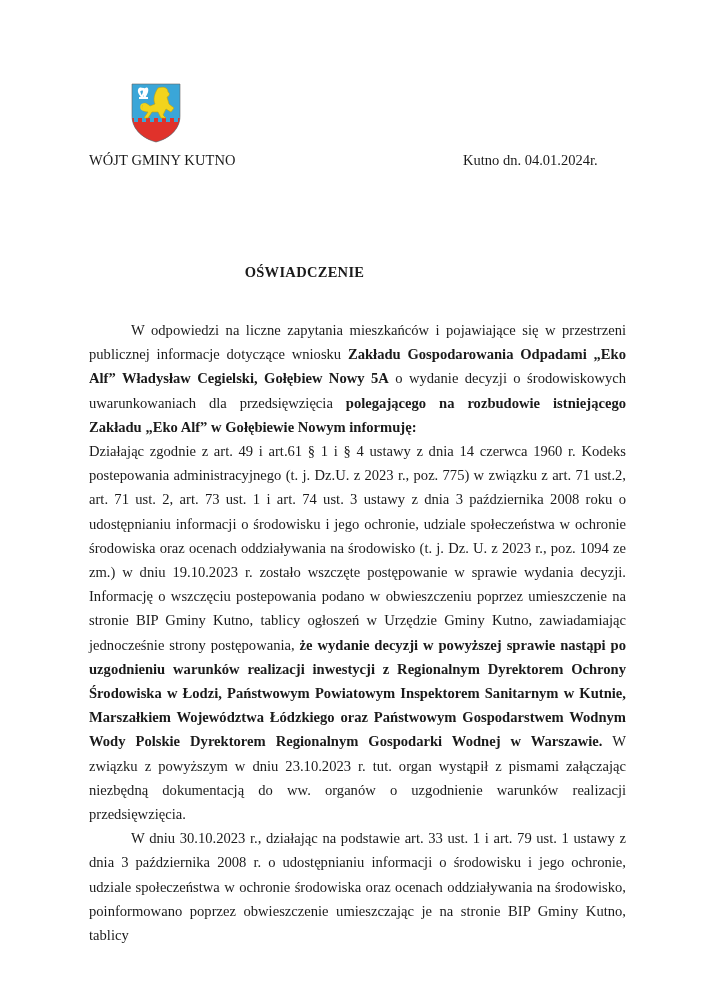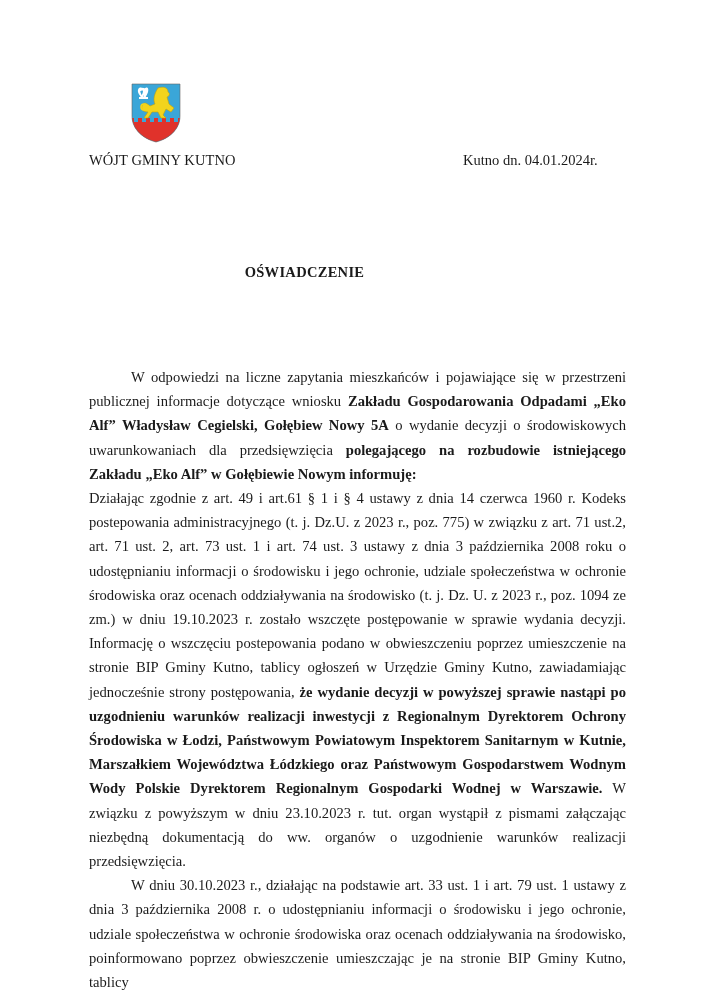--- a/index.html
+++ b/index.html
@@ -2,21 +2,21 @@
 <html><head>
 <meta charset="utf-8">
 <style>
   html, body { margin: 0; padding: 0; background: #ffffff; }
   body { width: 707px; height: 1000px; position: relative; overflow: hidden;
          font-family: "Liberation Serif", "DejaVu Serif", serif; color: #1a1a1a; }
   .crest { position: absolute; left: 130px; top: 82px; width: 52px; height: 62px; }
   .issuer { position: absolute; left: 89px; top: 152px; font-size: 14.5px; font-weight: normal; letter-spacing: 0.1px; }
   .place-date { position: absolute; left: 463px; top: 152px; font-size: 14.5px; }
   .title { position: absolute; left: 0; width: 609px; top: 264px; text-align: center; font-size: 14.5px; font-weight: bold; letter-spacing: 0.3px; }
-  .body { position: absolute; left: 89px; top: 318px; width: 537px; font-size: 14.6px; line-height: 24.2px; text-align: justify; margin-top: 47px; }
+  .body { position: absolute; left: 89px; top: 318px; width: 537px; font-size: 14.6px; line-height: 24.2px; text-align: justify; }
   .body p { margin: 0; }
   .indent { text-indent: 42px; }
   b { font-weight: bold; }
 </style>
 </head>
 <body>
 
 <div class="crest">
   <svg viewBox="0 0 52 62" width="52" height="62">
     <defs>

